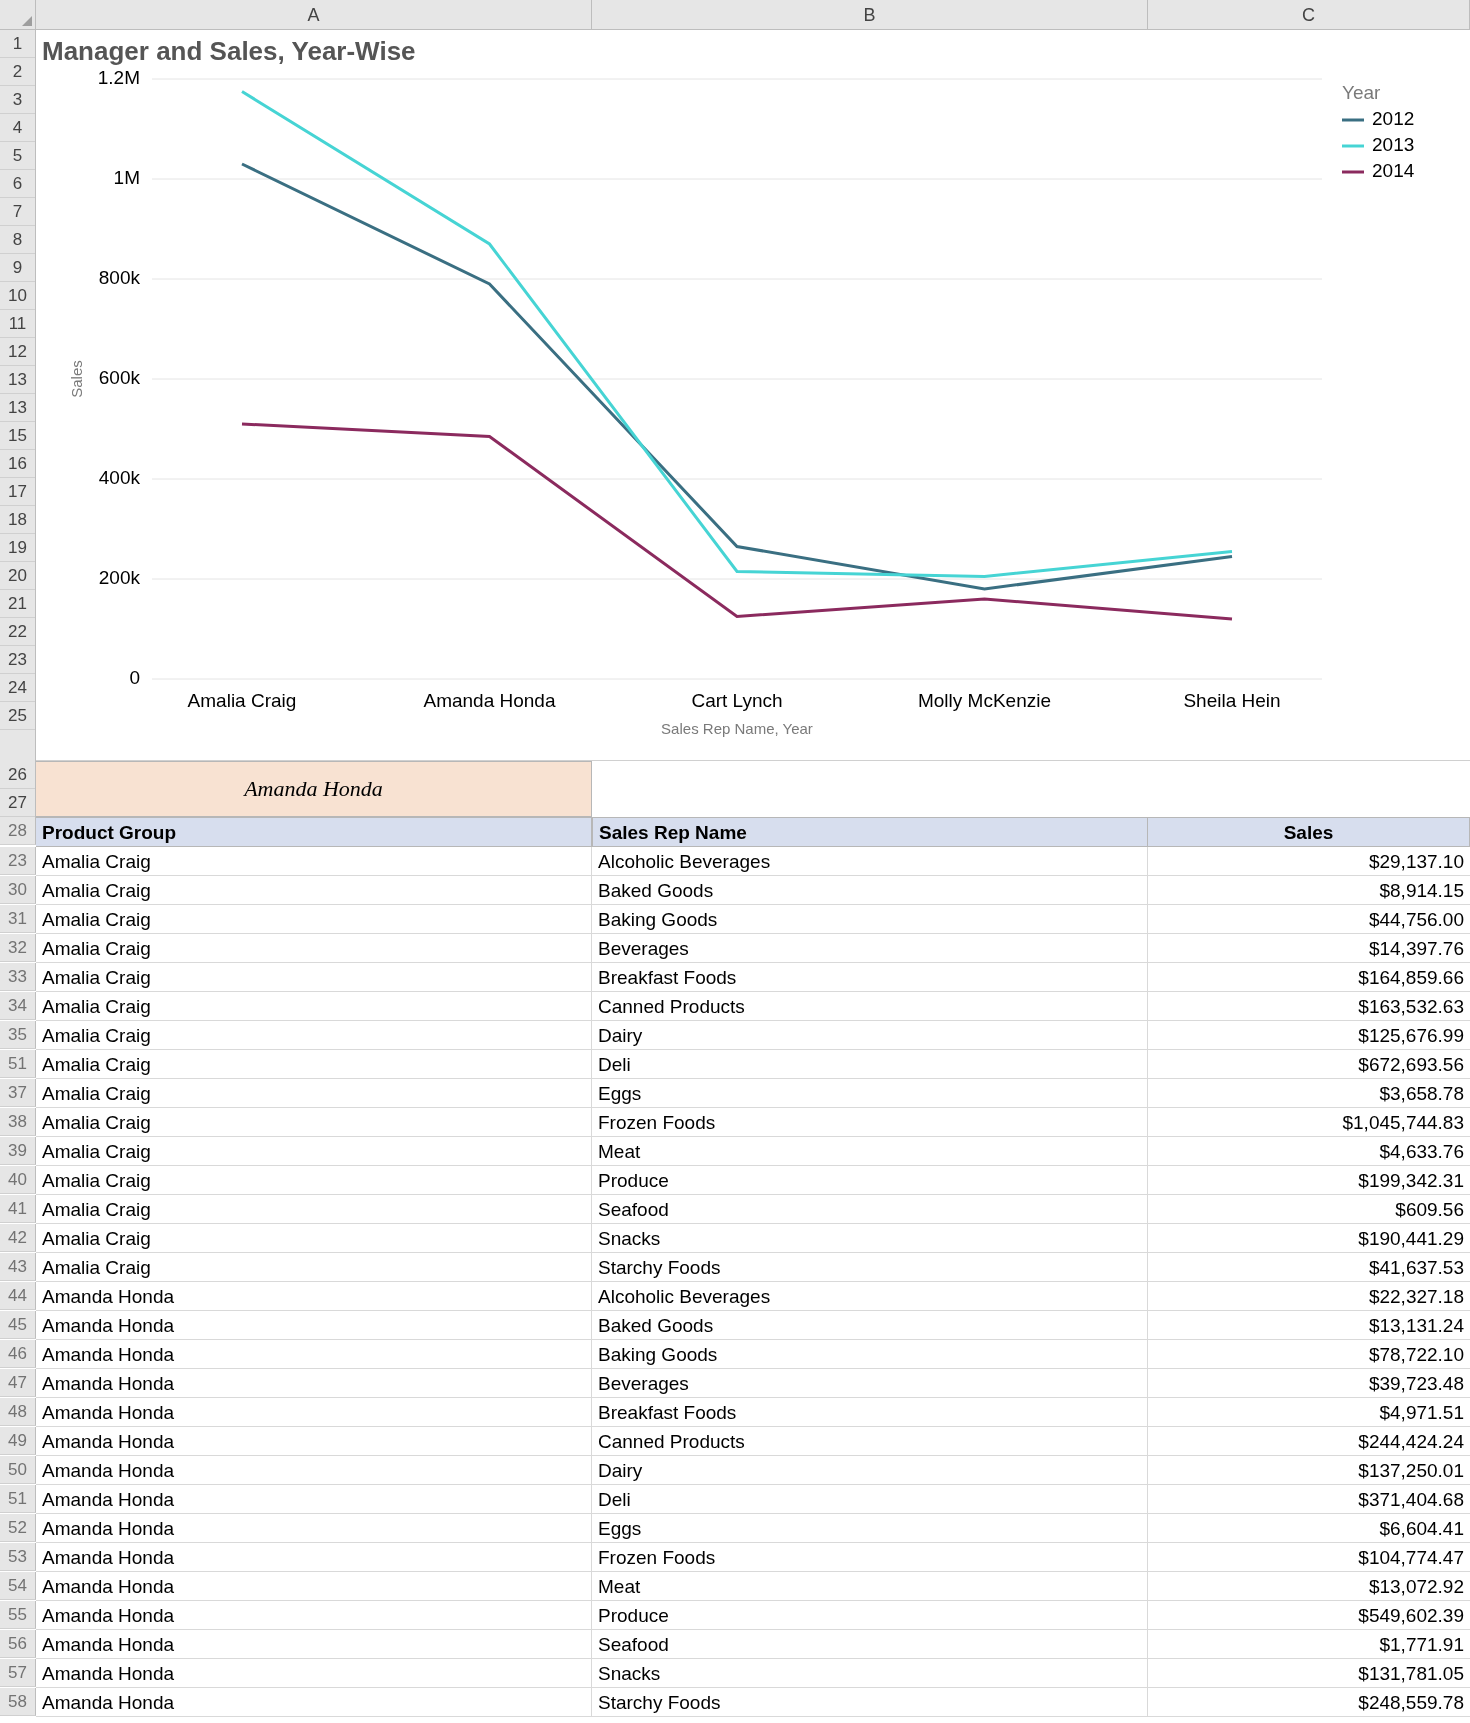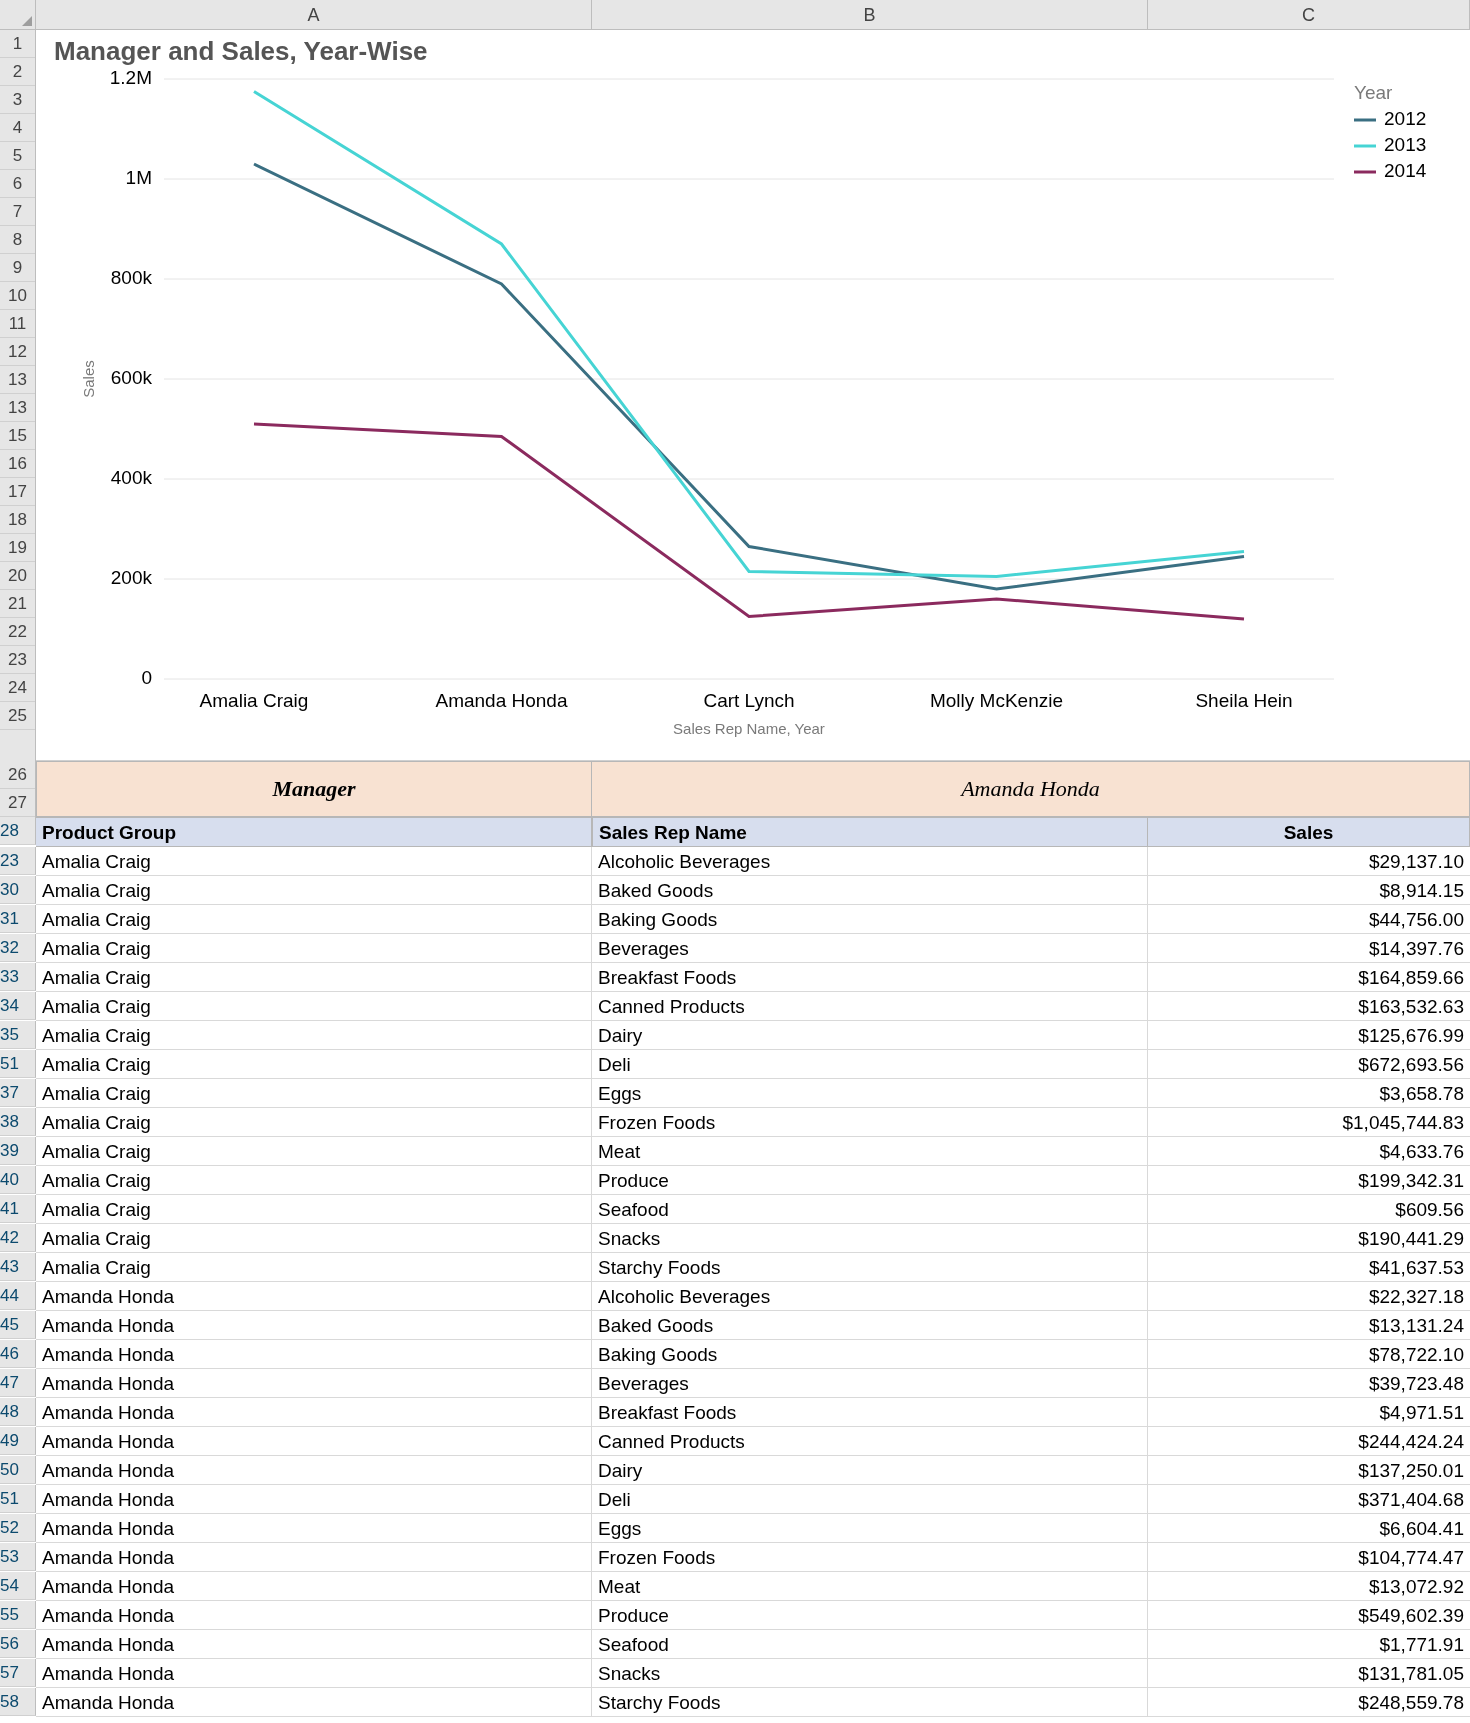--- a/index.html
+++ b/index.html
@@ -38,42 +38,42 @@
     height: 30px;
     text-align: center;
     color: #444;
     font-size: 18px;
     line-height: 30px;
   }
   .rowhdr {
     background: #e6e6e6;
     border-right: 1px solid #bdbdbd;
     border-bottom: 1px solid #d0d0d0;
-    text-align: left;
-    color: #0c4a6e;
+    text-align: center;
+    color: #737373;
     font-size: 17px;
     line-height: 28px;
     height: 28px;
   }
   .gutter { 
     background:#e6e6e6;
     border-right:1px solid #bdbdbd;
   }
   .gutter .rh {
     border-bottom:1px solid #d0d0d0;
     text-align:center;
     color:#444;
     font-size:17px;
     line-height:28px;
     height:28px;
   }
   .chartcell {
     grid-column: 2 / span 3;
     background:#fff;
-    padding: 4px 10px 6px 18px;
+    padding: 4px 10px 6px 6px;
     border-bottom:1px solid #d0d0d0;
   }
   .chart-title{
     font-size:26px;
     color:#555;
     font-weight:600;
     margin:2px 0 2px 0;
   }
   .legend-title{ fill:#7a7a7a; font-size:19px; }
   .axis-title{ fill:#7a7a7a; font-size:15px; }
@@ -195,21 +195,20 @@
         <line x1="1300" x2="1322" y1="103" y2="103" stroke="#8b2a5e" stroke-width="3"></line>
         <text x="1330" y="108" class="axis">2014</text>
       </svg>
   </div>
 
   <div class="gutter" id="gutter-mgr">
       <div class="rh">26</div>
       <div class="rh">27</div>
     </div>
   <div class="manager-row">
-    <div class="mgr-label">Manager</div>
     <div class="mgr-val">Amanda Honda</div>
   </div>
 
   <div class="rowhdr" id="rh-28">28</div>
   <div class="thdr mid">Product Group</div>
   <div class="thdr">Sales Rep Name</div>
   <div class="thdr last">Sales</div>
 
 <div class="rowhdr">23</div>
     <div class="cell">Amalia Craig</div>

